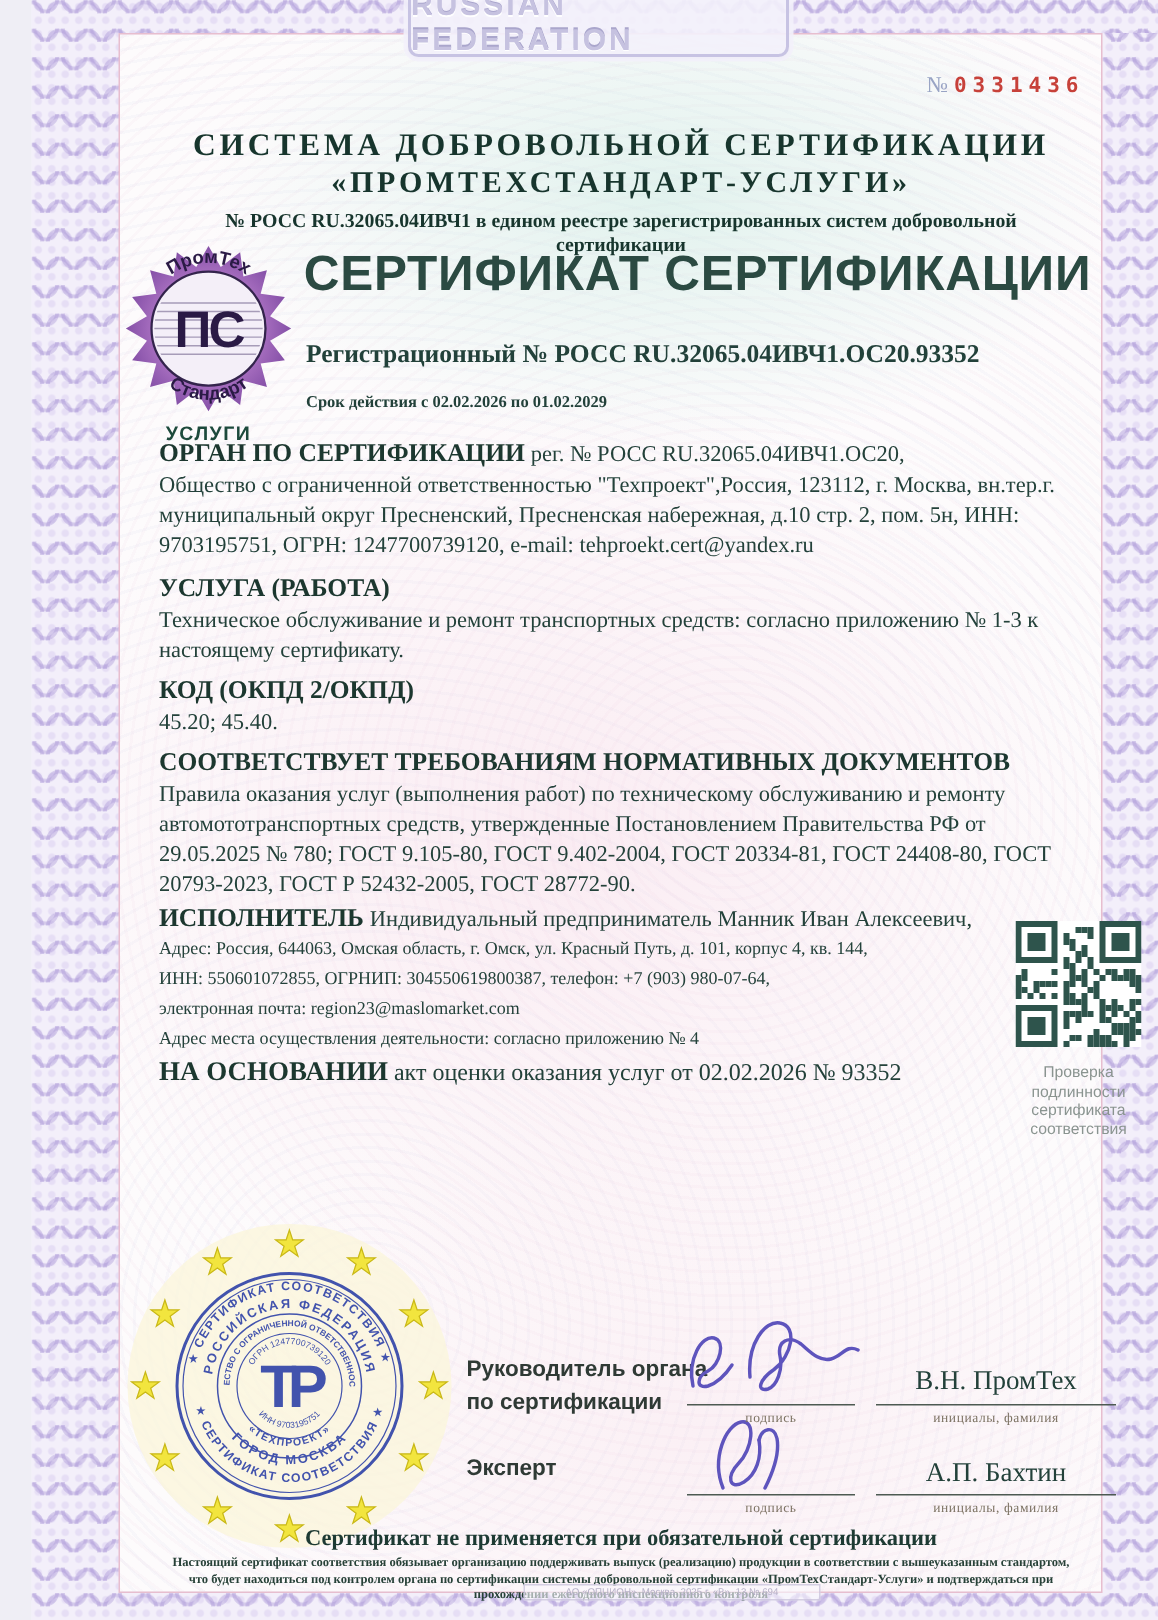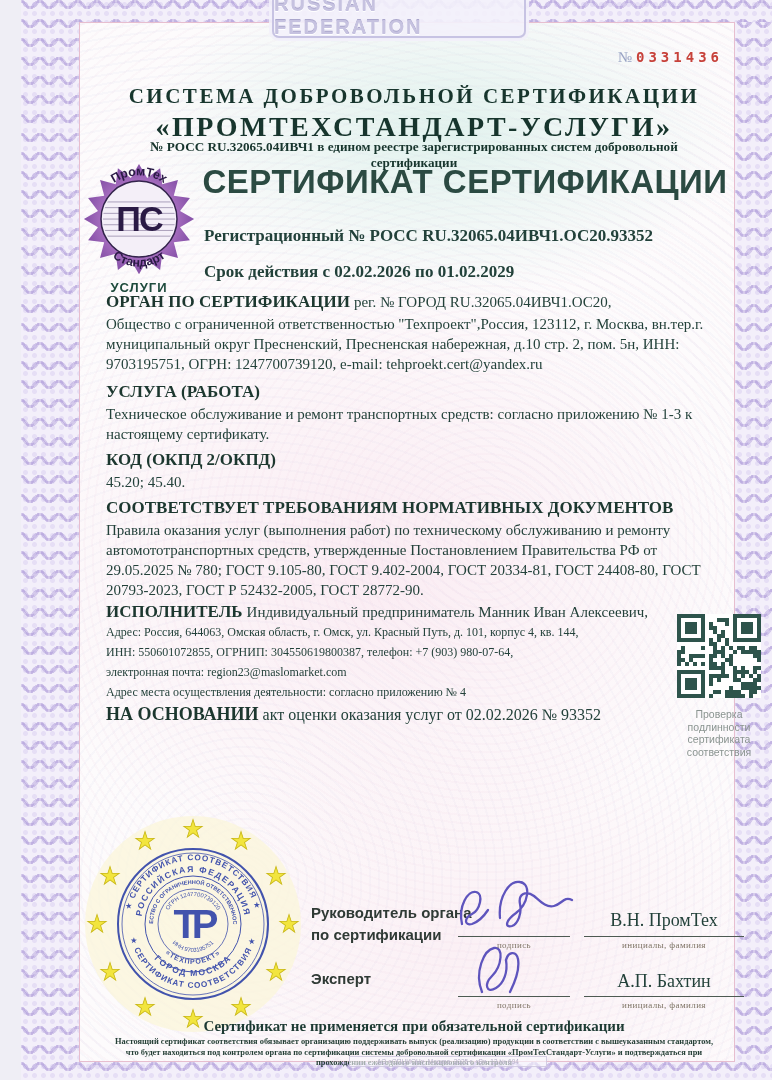--- a/index.html
+++ b/index.html
@@ -43,29 +43,29 @@
   
   .cert-num{position:absolute;left:520px;top:48px;width:182px;text-align:right;white-space:nowrap;}
   .cert-num .pre{font-size:15px;color:#98a3c4;}
   .cert-num .digits{font-family:"DejaVu Sans Mono","Liberation Mono",monospace;font-weight:bold;
       font-size:14px;letter-spacing:4px;color:#c7413a;}
 
   
   .sys-t1{position:absolute;left:85px;top:84px;width:616px;text-align:center;
       font-weight:bold;font-size:21px;letter-spacing:2.5px;color:#17352d;}
   .sys-t2{position:absolute;left:85px;top:111px;width:616px;text-align:center;
-      font-weight:bold;font-size:28px;letter-spacing:2.5px;color:#17352d;}
+      font-weight:bold;font-size:20px;letter-spacing:2.5px;color:#17352d;}
   .sys-reg{position:absolute;left:85px;top:139px;width:616px;text-align:center;
       font-weight:bold;font-size:13.2px;color:#17352d;}
 
   .cert-title{position:absolute;left:180px;top:163px;width:528px;text-align:center;
       font-family:"Liberation Sans","DejaVu Sans",sans-serif;font-weight:bold;
       font-size:33px;letter-spacing:.5px;color:#2b4a42;}
   .reg-line{position:absolute;left:183px;top:226px;font-weight:bold;font-size:17px;color:#22413a;}
-  .validity-line{position:absolute;left:183px;top:262px;font-weight:bold;font-size:17px;color:#22413a;}
+  .validity-line{position:absolute;left:183px;top:262px;font-weight:bold;font-size:11px;color:#22413a;}
 
   
   .logo{position:absolute;left:58px;top:160px;width:120px;text-align:center;}
   .logo-caption{margin-top:-4px;font-family:"Liberation Sans","DejaVu Sans",sans-serif;
       font-weight:bold;font-size:13px;letter-spacing:1px;color:#1d4a3c;}
 
   
   .section{position:absolute;left:85px;width:618px;color:#23413a;}
   .sec-head{font-weight:bold;font-size:17px;color:#1c372f;}
   .sec-note{font-size:15px;}
@@ -173,21 +173,21 @@
     <div class="logo-caption">УСЛУГИ</div>
   </div>
 
   <div class="cert-title">СЕРТИФИКАТ СЕРТИФИКАЦИИ</div>
   <div class="reg-line">Регистрационный № РОСС RU.32065.04ИВЧ1.ОС20.93352</div>
   <div class="validity-line">Срок действия с 02.02.2026 по 01.02.2029</div>
 
   <div class="section s1">
     <div>
       <span class="sec-head">ОРГАН ПО СЕРТИФИКАЦИИ</span>
-      <span class="sec-note">рег. № ГОРОД RU.32065.04ИВЧ1.ОС20,</span>
+      <span class="sec-note">рег. № РОСС RU.32065.04ИВЧ1.ОС20,</span>
     </div>
     <div class="sec-body">Общество с ограниченной ответственностью "Техпроект",Россия, 123112, г. Москва, вн.тер.г. муниципальный округ Пресненский, Пресненская набережная, д.10 стр. 2, пом. 5н, ИНН: 9703195751, ОГРН: 1247700739120, e-mail: tehproekt.cert@yandex.ru</div>
   </div>
 
   <div class="section s2">
     <div class="sec-head">УСЛУГА (РАБОТА)</div>
     <div class="sec-body">Техническое обслуживание и ремонт транспортных средств: согласно приложению № 1-3 к настоящему сертификату.</div>
   </div>
 
   <div class="section s3">

